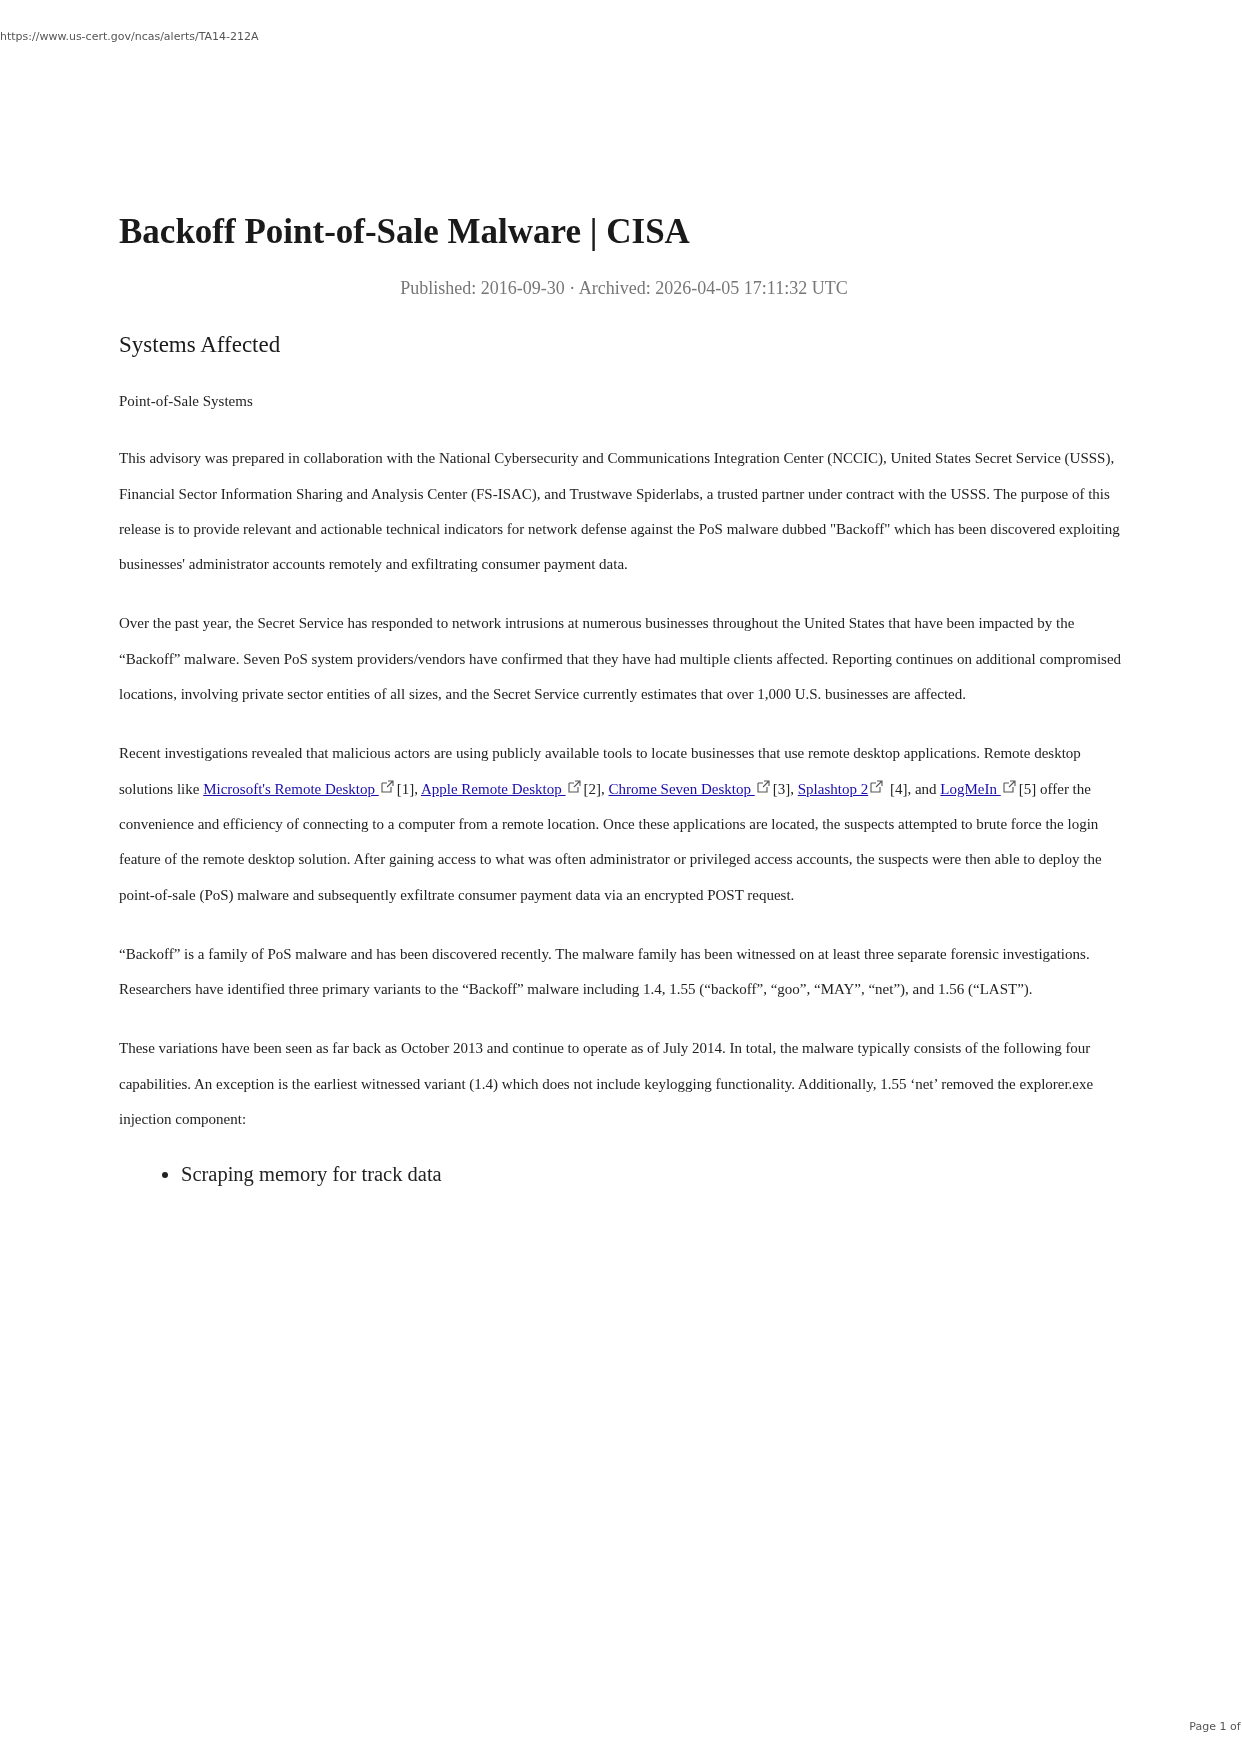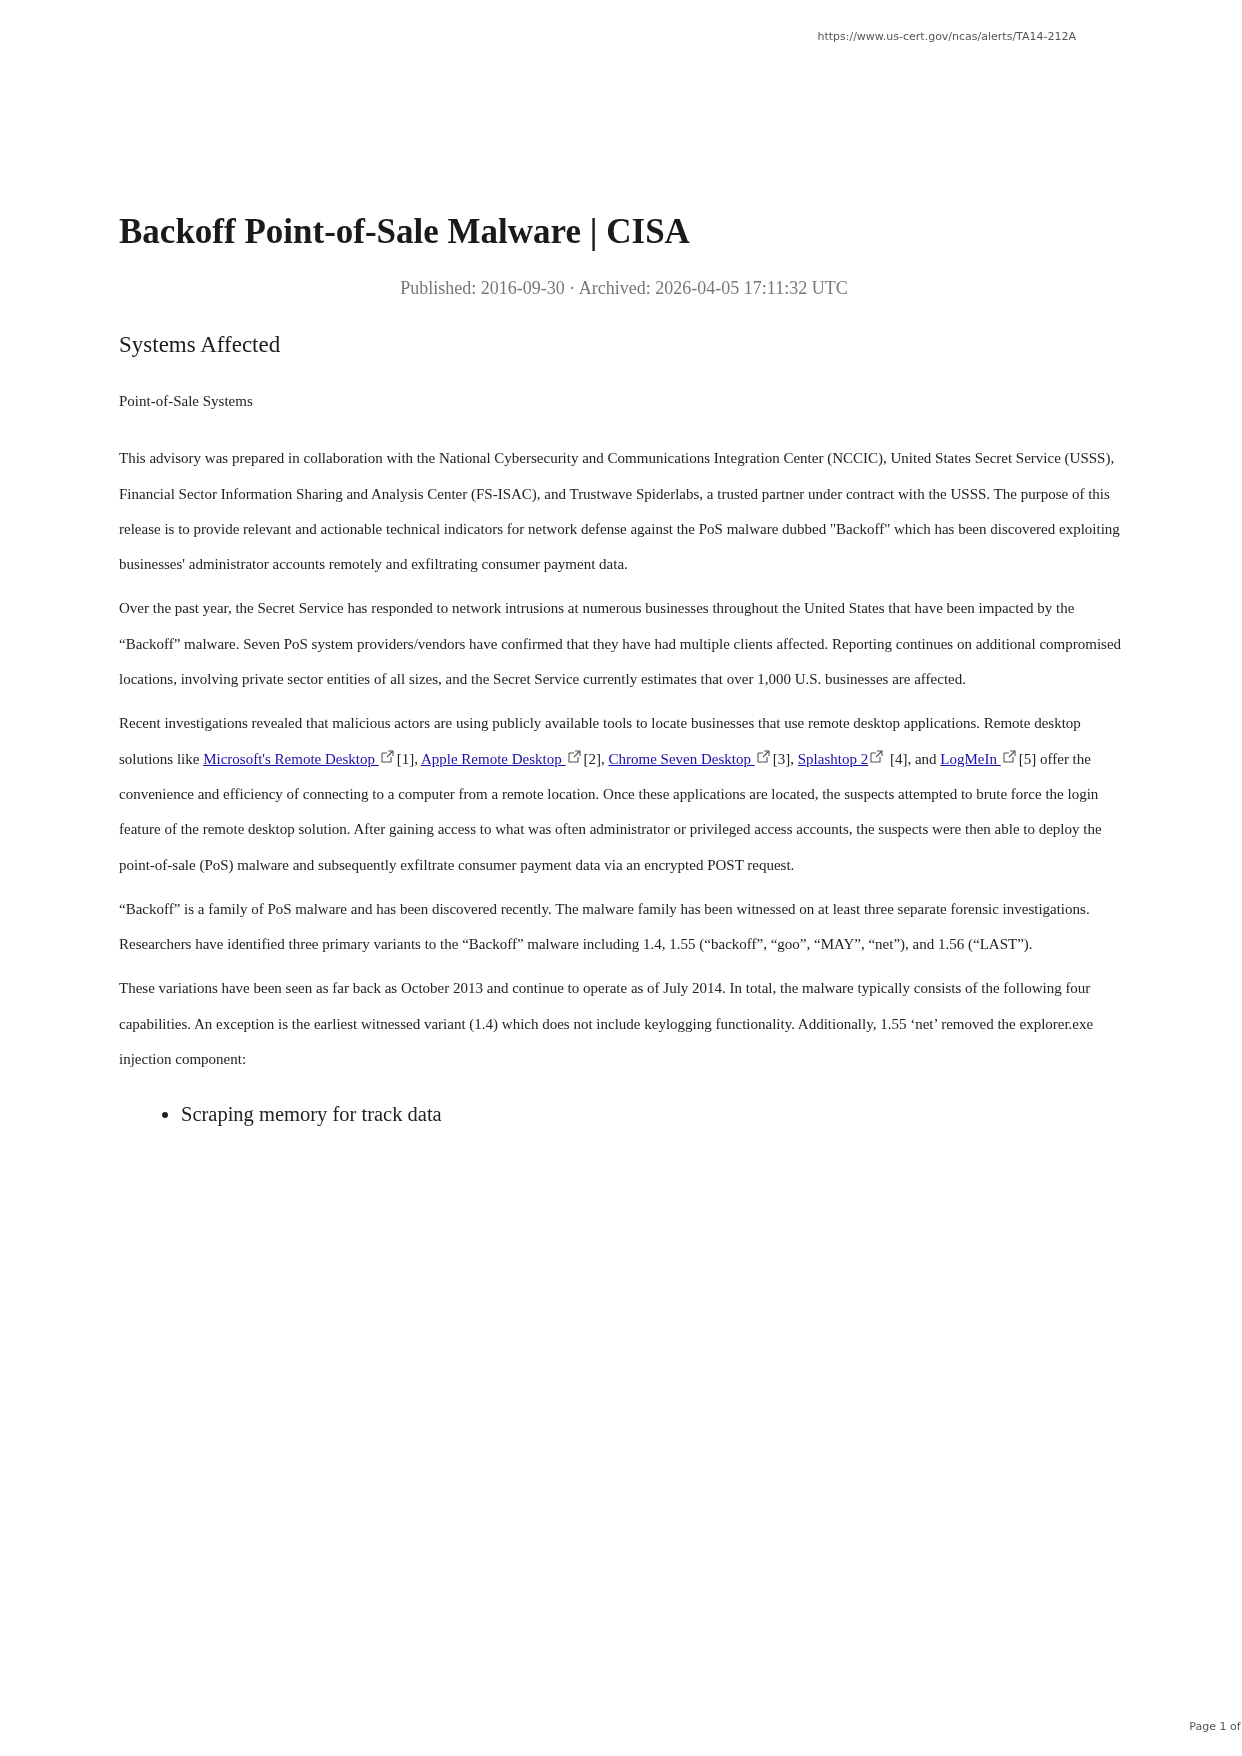--- a/index.html
+++ b/index.html
@@ -1,33 +1,33 @@
 <!DOCTYPE html>
 <html><head>
 <meta charset="utf-8">
 <style>
   html, body { margin: 0; padding: 0; background: #ffffff; }
   body { width: 1242px; height: 1756px; position: relative; overflow: hidden; }
   .url-header {
-    position: absolute; top: 30px; left: 0; width: 1076px; text-align: right;
+    position: absolute; top: 30px; left: 0; width: 1076px; text-align: left;
     font-family: "DejaVu Sans", sans-serif; font-size: 11px; color: #555555;
   }
   .content {
     position: absolute; left: 119px; top: 208px; width: 1010px;
     font-family: "Liberation Serif", serif; color: #222222;
   }
   h1 {
     font-family: "Liberation Serif", serif; font-weight: bold; font-size: 35px;
     margin: 0; line-height: 48px; color: #1a1a1a;
   }
   .meta { font-size: 18px; color: #777777; margin-top: 20px; line-height: 24px; text-align: center; }
   h2 { font-size: 23px; font-weight: normal; margin: 26px 0 0 0; line-height: 30px; color: #1a1a1a; }
   p { font-size: 15px; line-height: 35.3px; margin: 0; }
   p.simple { margin-top: 24px; }
-  p.body { margin-top: 9px; }
+  p.body { margin-top: 24px; }
   h2.first { margin-top: 30px; }
   ul { margin: 20px 0 0 0; padding-left: 62px; font-size: 20.5px; line-height: 35px; }
   a { color: #1a0dab; text-decoration: underline; }
   .ext { display: inline-block; width: 13px; height: 13px; vertical-align: 1px; margin: 0 3px 0 2px; }
   .page-num {
     position: absolute; top: 1720px; left: 16px; width: 1242px; text-align: right;
     font-family: "DejaVu Sans", sans-serif; font-size: 11px; color: #555555;
   }
 </style>
 </head>

